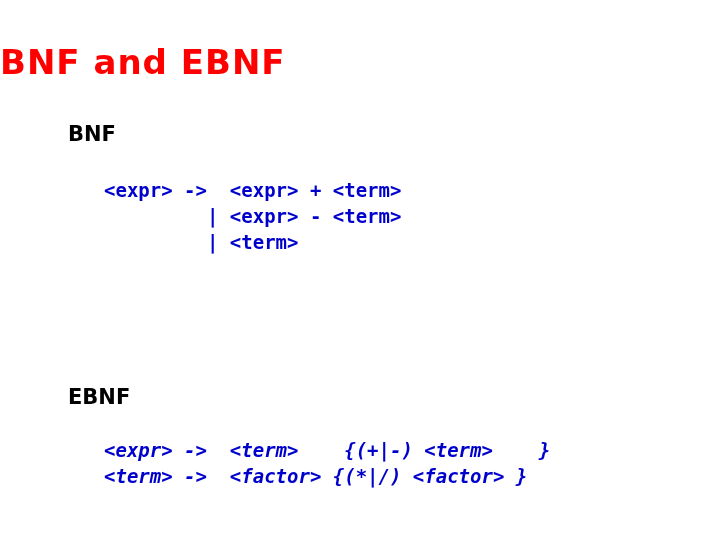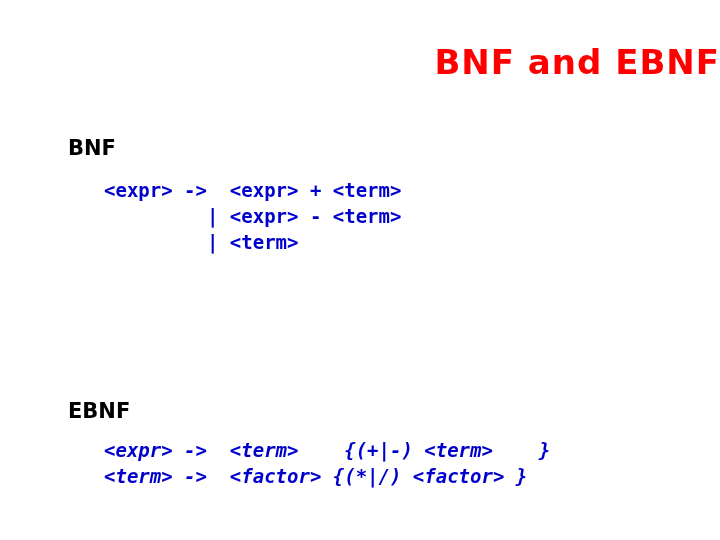--- a/index.html
+++ b/index.html
@@ -16,35 +16,34 @@
   .slide {
     position: relative;
     width: 720px;
     height: 540px;
   }
   .title {
     position: absolute;
     top: 42px;
     left: 0;
     width: 720px;
-    text-align: right;
+    text-align: left;
     color: #ff0000;
     font-family: "DejaVu Sans", sans-serif;
     font-weight: bold;
     font-size: 34px;
     letter-spacing: 1px;
   }
   .section-label {
     position: absolute;
     left: 68px;
     color: #000000;
     font-family: "DejaVu Sans", sans-serif;
     font-weight: bold;
     font-size: 21px;
-    margin-top: 14px;
   }
   .label-bnf { top: 122px; }
   .label-ebnf { top: 385px; }
 
   .code-block {
     position: absolute;
     left: 104px;
     color: #0000cc;
     font-family: "DejaVu Sans Mono", monospace;
     font-weight: bold;

